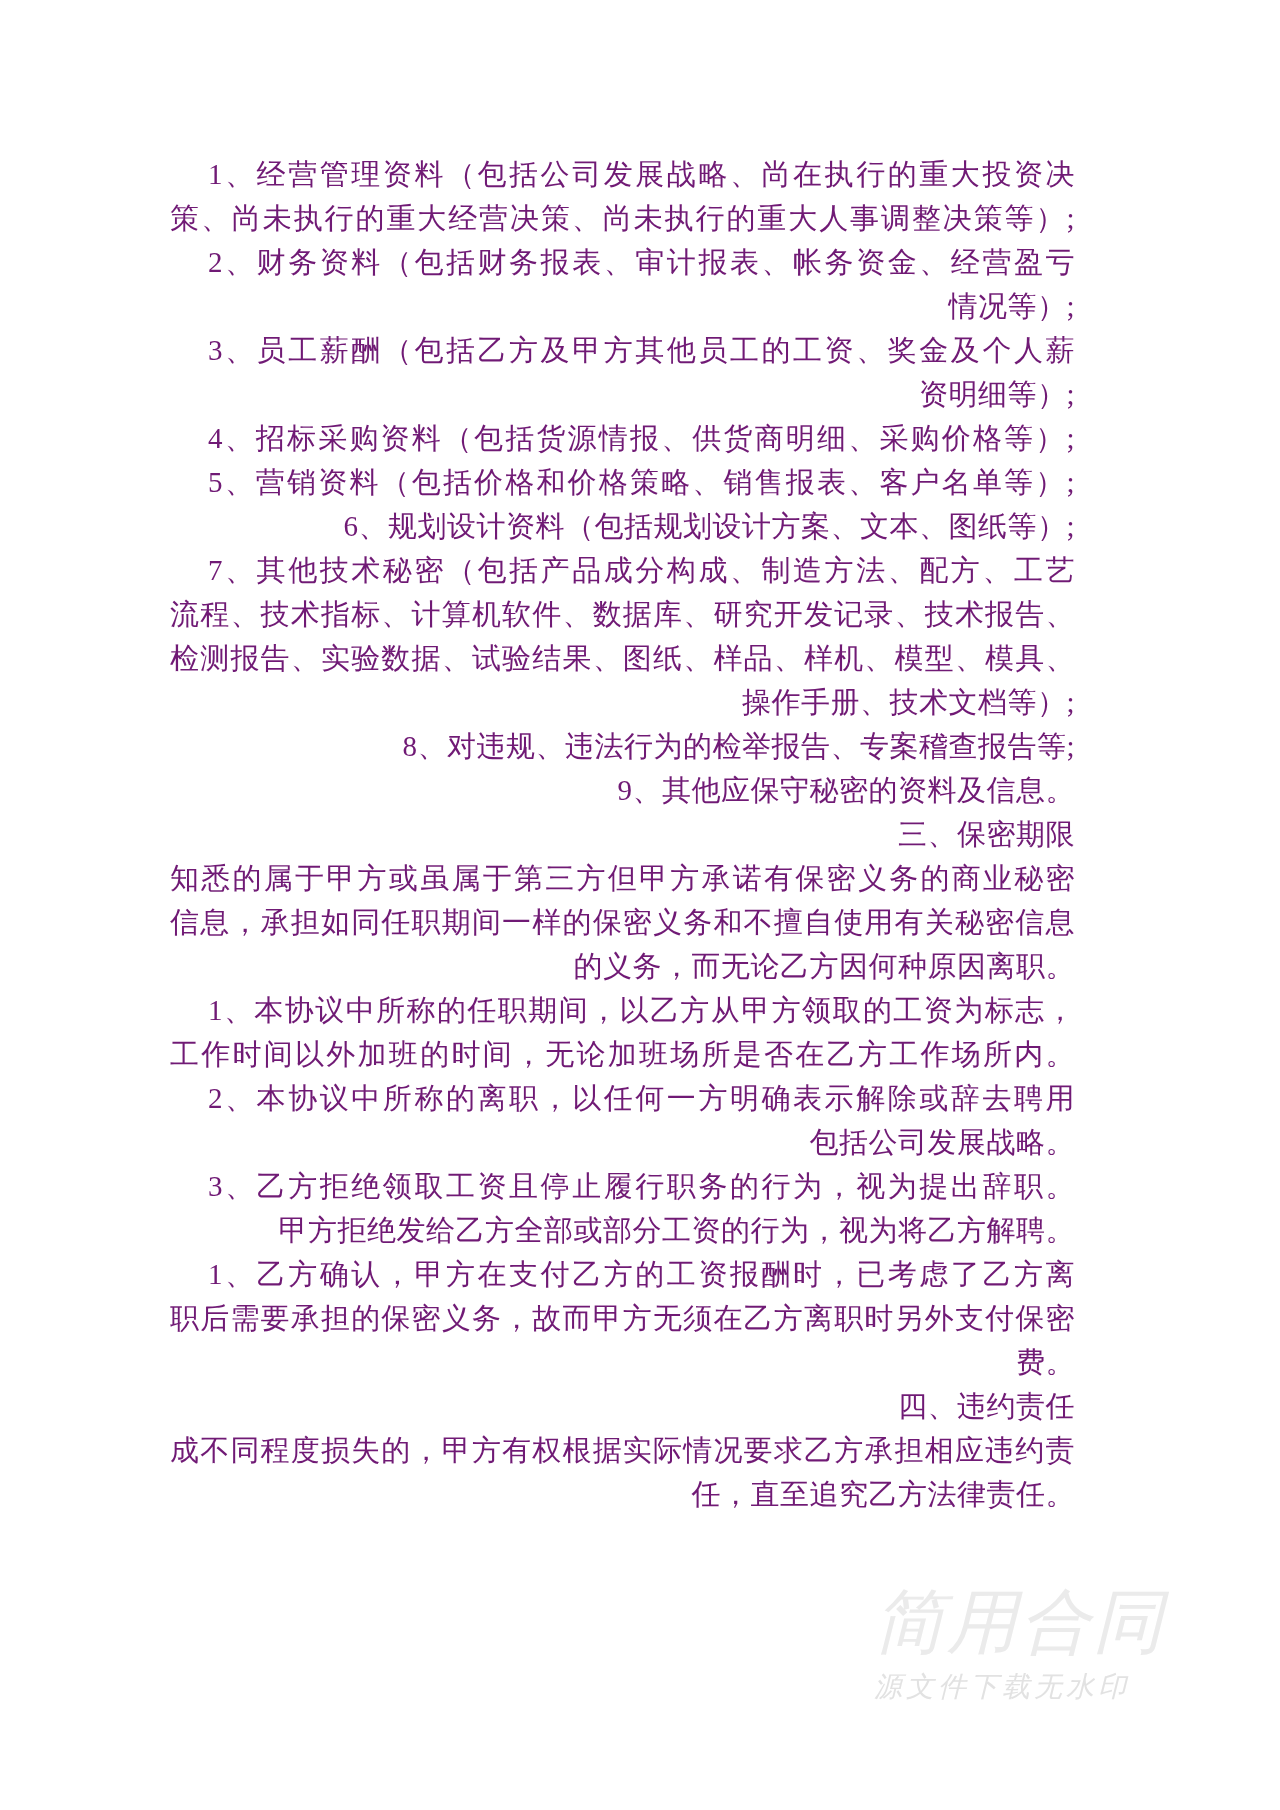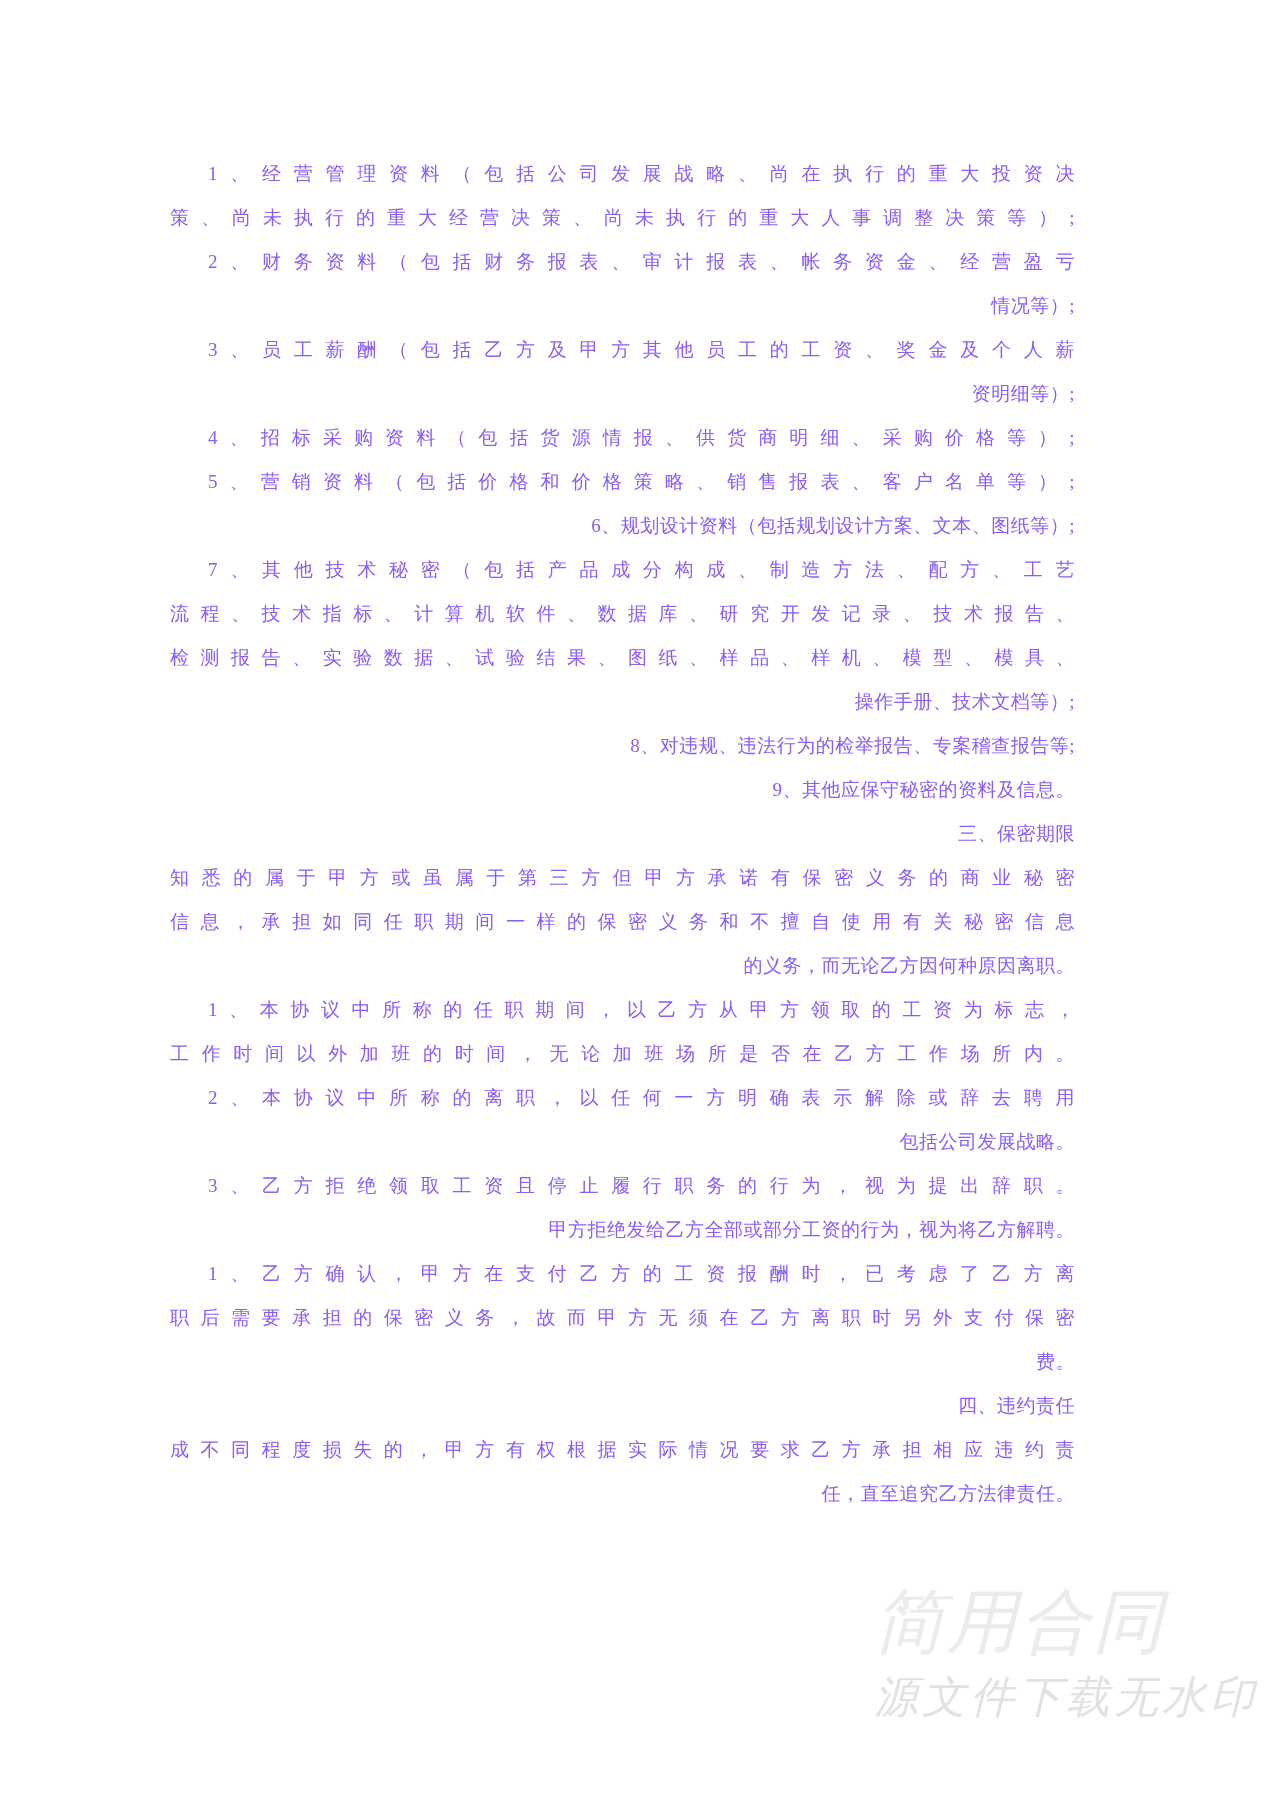--- a/index.html
+++ b/index.html
@@ -14,23 +14,23 @@
     background: #ffffff;
     overflow: hidden;
     font-family: "Liberation Serif", "DejaVu Serif", serif;
   }
   .doc-body {
     position: absolute;
     left: 170px;
     top: 152px;
     width: 905px;
     z-index: 1;
-    font-size: 19px;
+    font-size: 29px;
     line-height: 44px;
-    color: #8b5cf6;
+    color: #701a75;
     font-weight: 400;
   }
   .line {
     height: 44px;
     overflow: visible;
     text-align: right;
     letter-spacing: 0.5px;
   }
   .line.indent {
     text-indent: 38px;
@@ -50,21 +50,21 @@
   }
   .watermark-title {
     left: 874px;
     top: 1576px;
     font-size: 70px;
     letter-spacing: 3px;
   }
   .watermark-subtitle {
     left: 874px;
     top: 1668px;
-    font-size: 44px;
+    font-size: 28px;
     letter-spacing: 4px;
   }
 </style>
 </head>
 <body>
 
 <div class="page">
   <div class="watermark watermark-title" style="color: rgb(235, 235, 235);">简用合同</div>
   <div class="watermark watermark-subtitle" style="color: rgb(226, 226, 226);">源文件下载无水印</div>
   <div class="doc-body">

